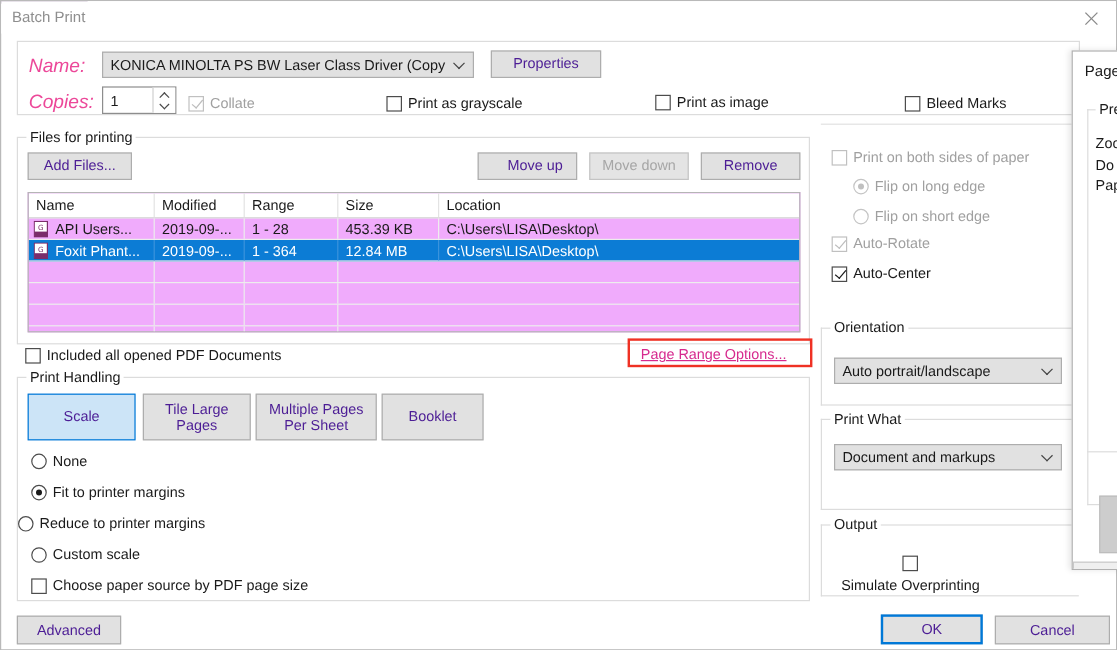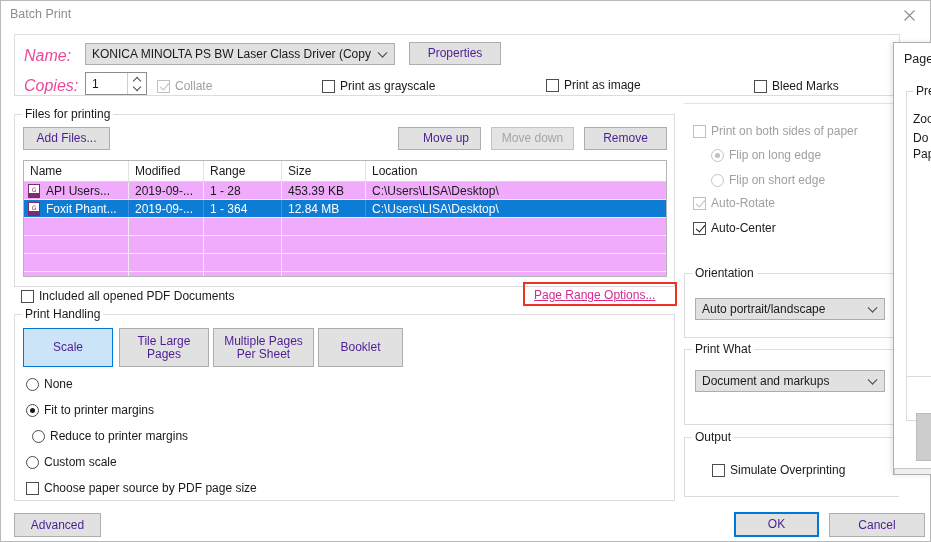--- a/index.html
+++ b/index.html
@@ -337,21 +337,21 @@
       </div>
 
       <div class="rb" style="left:11px;top:62px;">
         <span class="circ"></span>
         <span class="t">None</span>
       </div>
       <div class="rb" style="left:11px;top:88px;">
         <span class="circ sel"></span>
         <span class="t">Fit to printer margins</span>
       </div>
-      <div class="rb" style="left:17px;top:114px;">
+      <div class="rb" style="left:0;top:114px;">
         <span class="circ"></span>
         <span class="t">Reduce to printer margins</span>
       </div>
       <div class="rb" style="left:11px;top:140px;">
         <span class="circ"></span>
         <span class="t">Custom scale</span>
       </div>
 
       <div class="cb" style="left:11px;top:166px;">
         <span class="box"></span>
@@ -393,21 +393,21 @@
     <div class="group" style="left:683px;top:348px;width:215px;height:76px;border-right:none;">
       <div class="glabel">Print What</div>
       <div class="combo" style="left:10px;top:20px;width:190px;height:22px;">
         <span>Document and markups</span>
         <span class="caret"></span>
       </div>
     </div>
 
     <div class="group" style="left:683px;top:436px;width:215px;height:60px;border-right:none;">
       <div class="glabel">Output</div>
-      <div class="cb" style="left:27px;top:25px;">
+      <div class="cb" style="left:16px;top:25px;flex-direction:column;">
         <span class="box"></span>
         <span class="t">Simulate Overprinting</span>
       </div>
     </div>
 
     <div class="btn" style="left:13px;top:512px;width:87px;height:24px;">Advanced</div>
 
     <div class="btn primary" style="left:733px;top:511px;width:85px;height:25px;">OK</div>
 
     <div class="btn" style="left:828px;top:512px;width:96px;height:24px;">Cancel</div>

